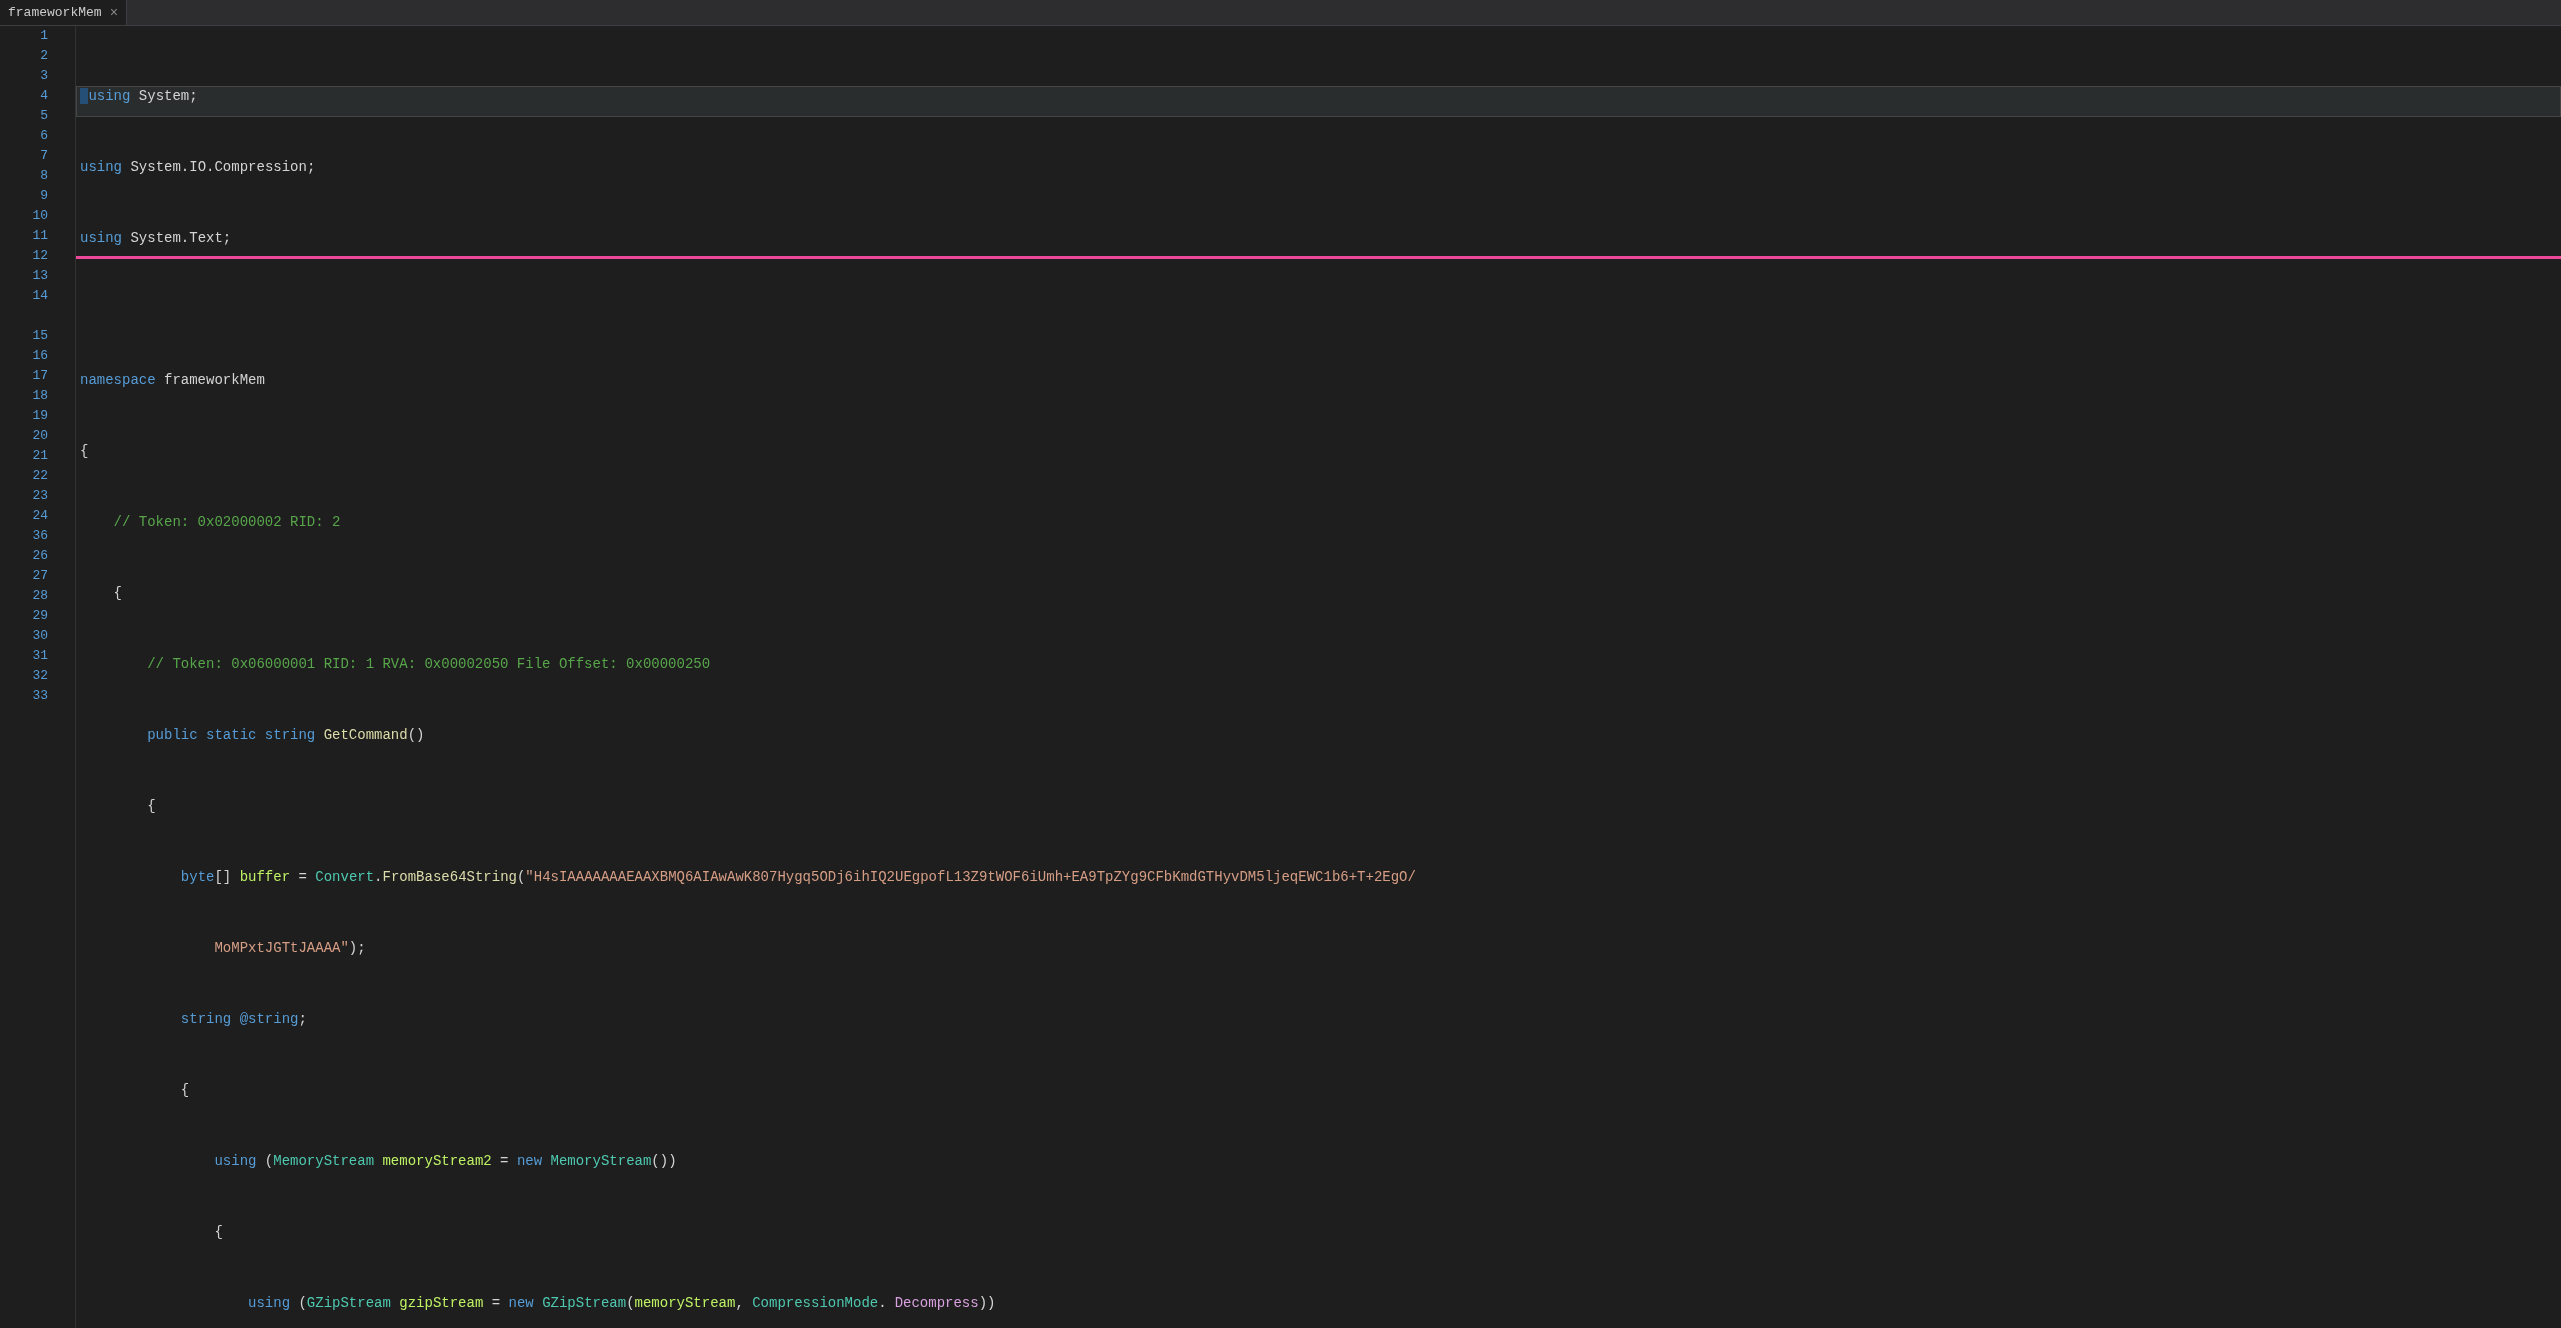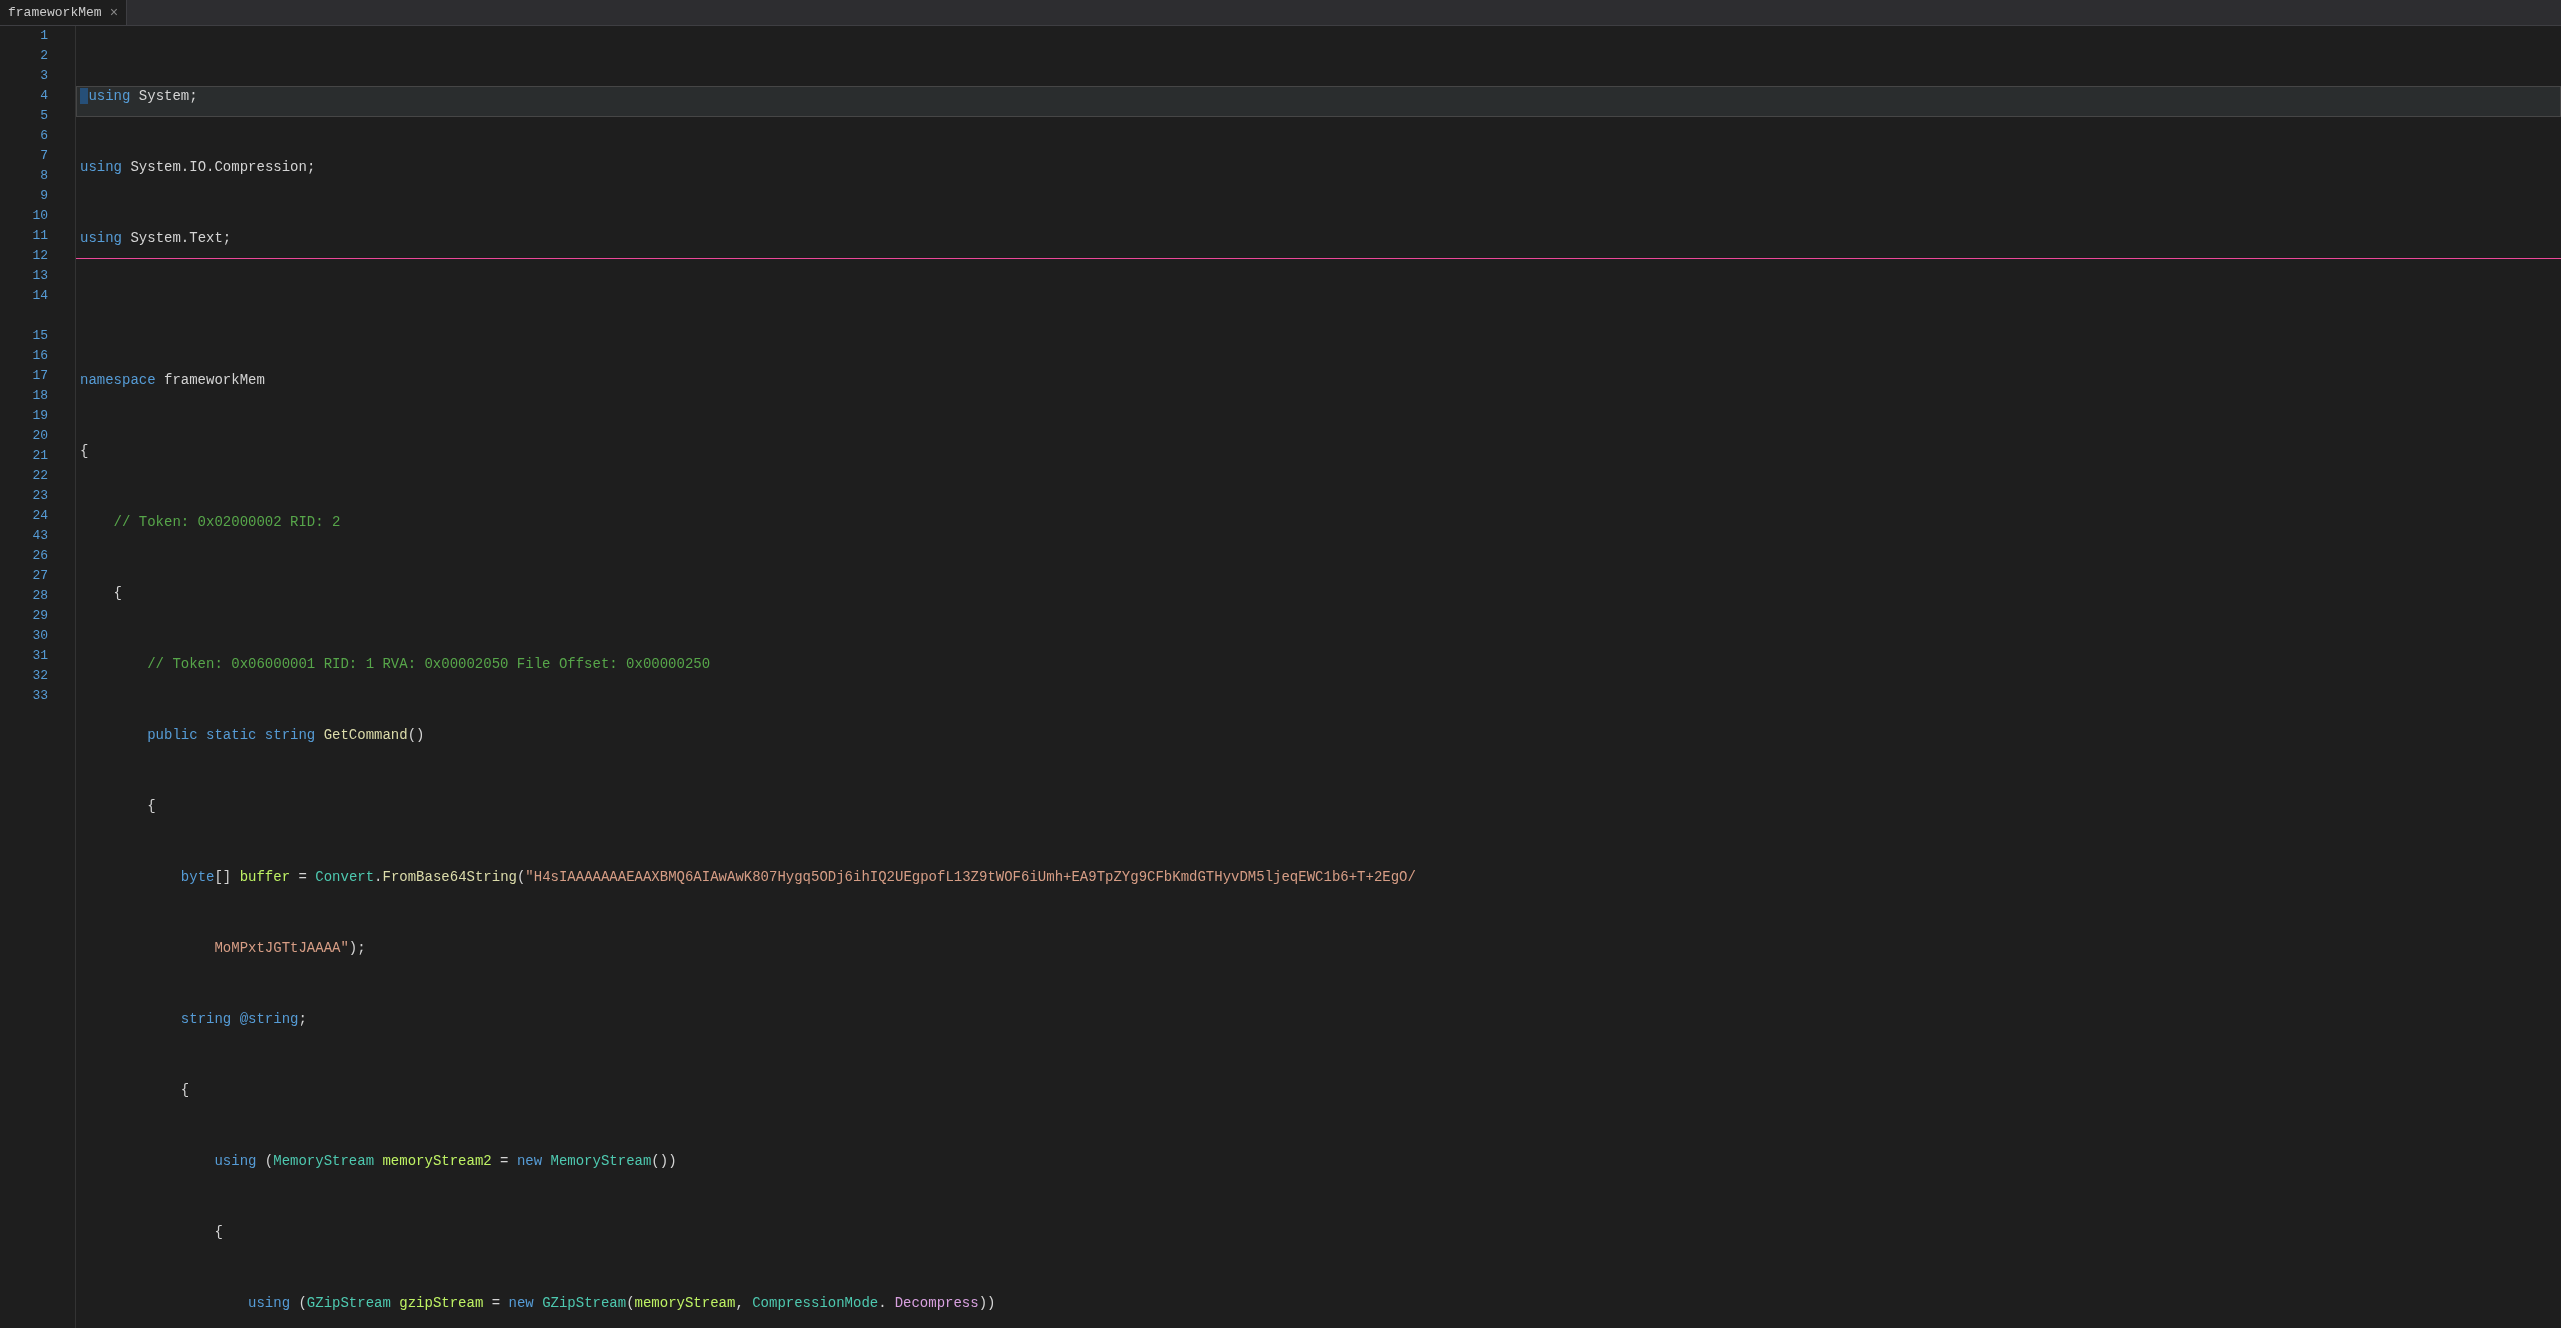--- a/index.html
+++ b/index.html
@@ -55,21 +55,21 @@
 }
 .code-area {
   flex: 1;
   background: #1e1e1e;
   line-height: 20px;
   font-size: 14px;
   white-space: pre;
   position: relative;
 }
 .line { height: 31px; padding-left: 4px; position: relative; }
-.hr-line { border-bottom: 1px solid #ec4899; }
+.hr-line { border-bottom: 3px solid #ec4899; }
 .k-blue { color: #569cd6; }
 .k-teal { color: #4ec9b0; }
 .k-yellow { color: #dcdcaa; }
 .k-green { color: #57a64a; }
 .k-str { color: #d69d85; }
 .k-pink { color: #d8a0df; margin-left: 8px; }
 .k-def { color: #d4d4d4; }
 .k-ident { color: #bef264; }
 .line-cursor { background: #2a2d2e; box-shadow: inset 0 0 0 1px #464646; }
 .sel { background: #264f78; }
@@ -104,21 +104,21 @@
       <div class="ln">15</div>
       <div class="ln">16</div>
       <div class="ln">17</div>
       <div class="ln">18</div>
       <div class="ln">19</div>
       <div class="ln">20</div>
       <div class="ln">21</div>
       <div class="ln">22</div>
       <div class="ln">23</div>
       <div class="ln">24</div>
-      <div class="ln">43</div>
+      <div class="ln">36</div>
       <div class="ln">26</div>
       <div class="ln">27</div>
       <div class="ln">28</div>
       <div class="ln">29</div>
       <div class="ln">30</div>
       <div class="ln">31</div>
       <div class="ln">32</div>
       <div class="ln">33</div>
       <div class="ln"></div>
       <div class="ln"></div>

